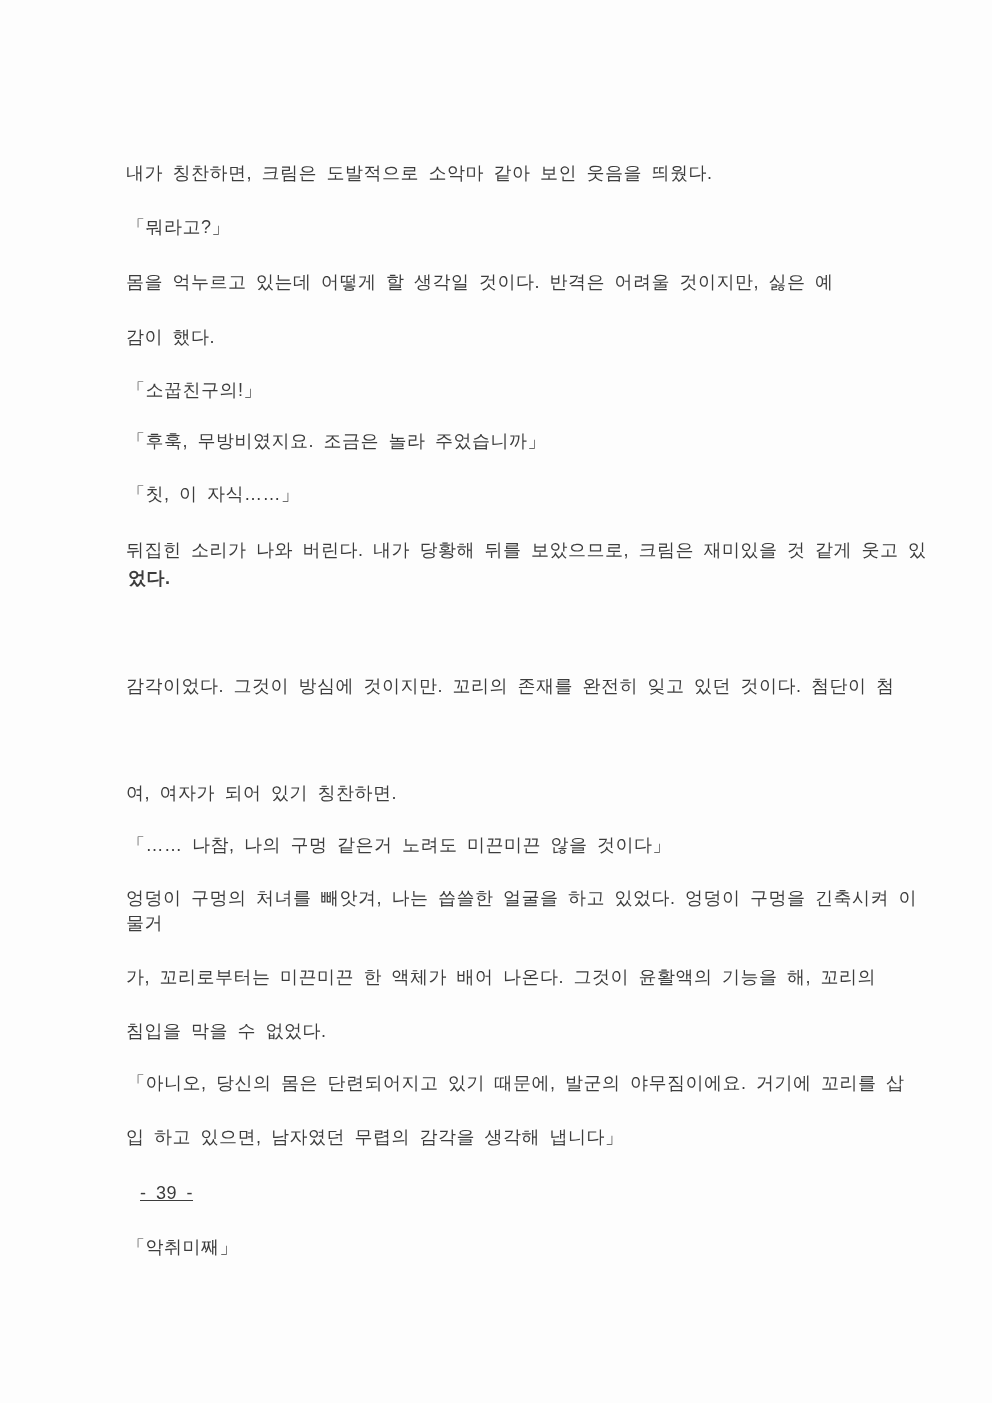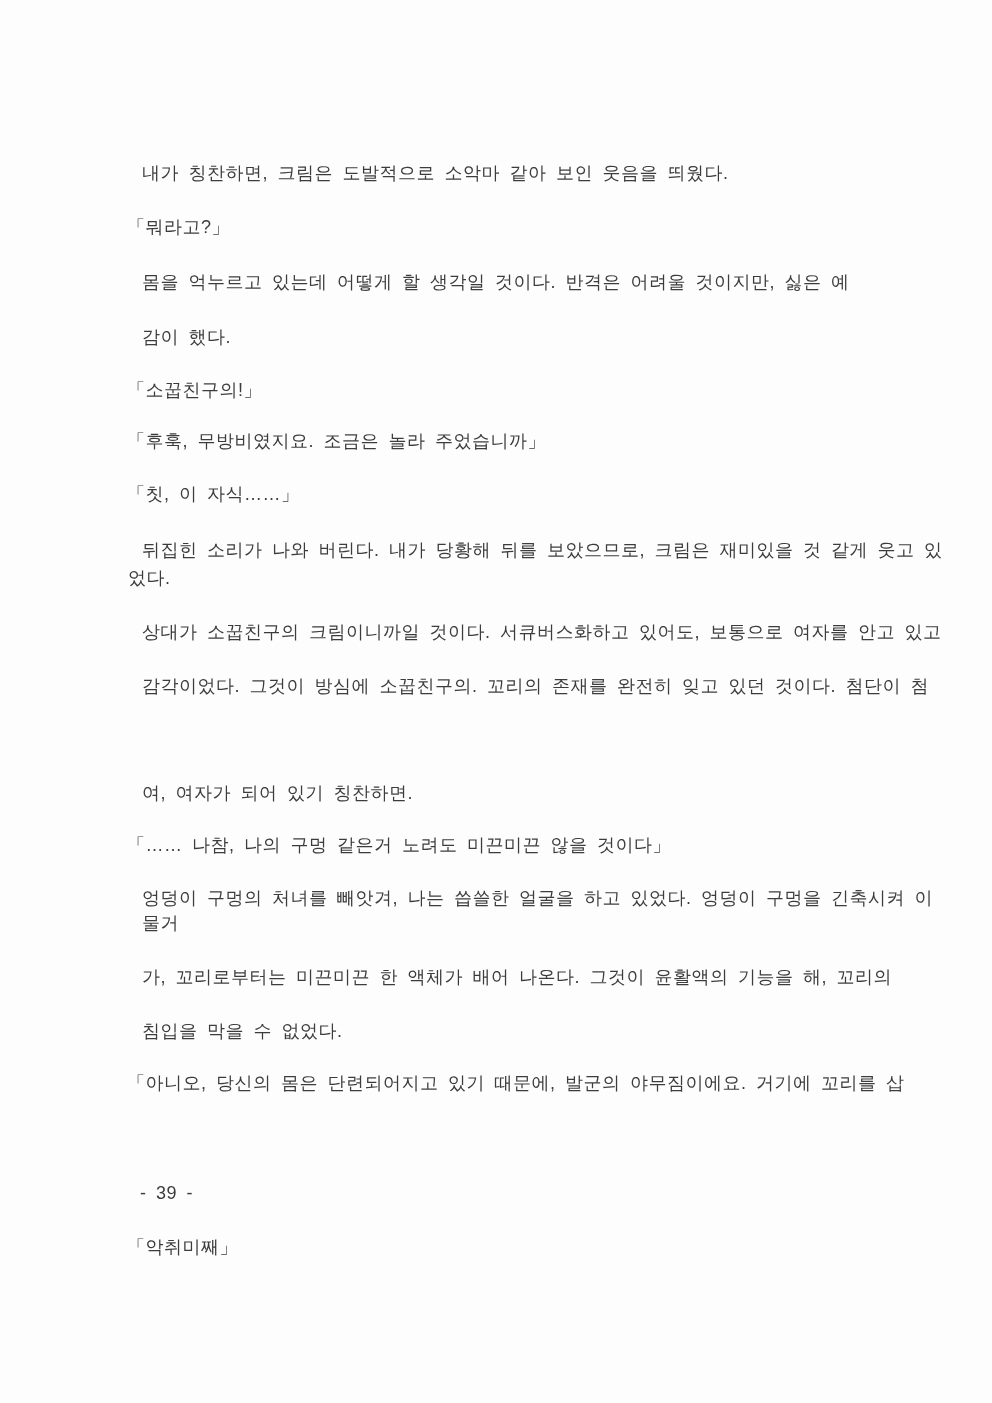--- a/index.html
+++ b/index.html
@@ -17,42 +17,42 @@
   }
   .line {
     position: absolute;
     font-size: 18px;
     line-height: 22px;
     color: #3c3c3c;
     letter-spacing: 0.5px;
     word-spacing: 4px;
     white-space: nowrap;
   }
-  .l-indent { left: 142px; text-align: right; }
+  .l-indent { left: 126px; text-align: right; }
   .l-quote  { left: 127px; }
-  .l-cont   { left: 128px; }
-  .l-pn     { left: 140px; }
+  .l-cont   { left: 128px; font-weight: bold; }
+  .l-pn     { left: 140px; text-decoration: underline; }
 </style>
 </head>
 <body>
 
 <div class="page">
   <div class="line l-indent" style="top:162px">내가 칭찬하면, 크림은 도발적으로 소악마 같아 보인 웃음을 띄웠다.</div>
   <div class="line l-quote" style="top:216px">「뭐라고?」</div>
   <div class="line l-indent" style="top:271px">몸을 억누르고 있는데 어떻게 할 생각일 것이다. 반격은 어려울 것이지만, 싫은 예</div>
   <div class="line l-indent" style="top:326px">감이 했다.</div>
   <div class="line l-quote" style="top:379px">「소꿉친구의!」</div>
   <div class="line l-quote" style="top:430px">「후훅, 무방비였지요. 조금은 놀라 주었습니까」</div>
   <div class="line l-quote" style="top:483px">「칫, 이 자식……」</div>
   <div class="line l-indent" style="top:539px">뒤집힌 소리가 나와 버린다. 내가 당황해 뒤를 보았으므로, 크림은 재미있을 것 같게 웃고 있</div>
   <div class="line l-cont" style="top:567px">었다.</div>
-  <div class="line l-indent" style="top:621px">상대가 소꿉친구의 크림이니까일 것이다. 서큐버스화하고 있어도, 보통으로 여자를 안고 있고</div>
-  <div class="line l-indent" style="top:675px">감각이었다. 그것이 방심에 소꿉친구의. 꼬리의 존재를 완전히 잊고 있던 것이다. 첨단이 첨</div>
+  <div class="line l-indent" style="top:675px">감각이었다. 그것이 방심에 것이지만. 꼬리의 존재를 완전히 잊고 있던 것이다. 첨단이 첨</div>
   <div class="line l-indent" style="top:782px">여, 여자가 되어 있기 칭찬하면.</div>
   <div class="line l-quote" style="top:834px">「…… 나참, 나의 구멍 같은거 노려도 미끈미끈 않을 것이다」</div>
   <div class="line l-indent" style="top:887px">엉덩이 구멍의 처녀를 빼앗겨, 나는 씁쓸한 얼굴을 하고 있었다. 엉덩이 구멍을 긴축시켜 이</div>
   <div class="line l-indent" style="top:912px">물거</div>
   <div class="line l-indent" style="top:966px">가, 꼬리로부터는 미끈미끈 한 액체가 배어 나온다. 그것이 윤활액의 기능을 해, 꼬리의</div>
   <div class="line l-indent" style="top:1020px">침입을 막을 수 없었다.</div>
   <div class="line l-quote" style="top:1072px">「아니오, 당신의 몸은 단련되어지고 있기 때문에, 발군의 야무짐이에요. 거기에 꼬리를 삽</div>
+  <div class="line l-indent" style="top:1126px">입 하고 있으면, 남자였던 무렵의 감각을 생각해 냅니다」</div>
   <div class="line l-pn" style="top:1182px">- 39 -</div>
   <div class="line l-quote" style="top:1236px">「악취미째」</div>
 </div>
 
 </body></html>

